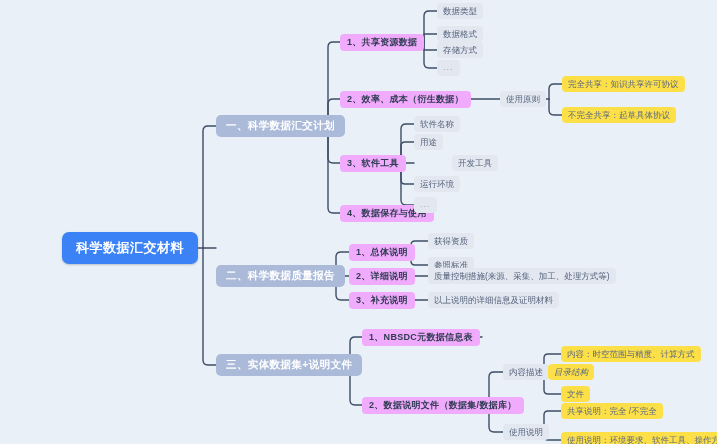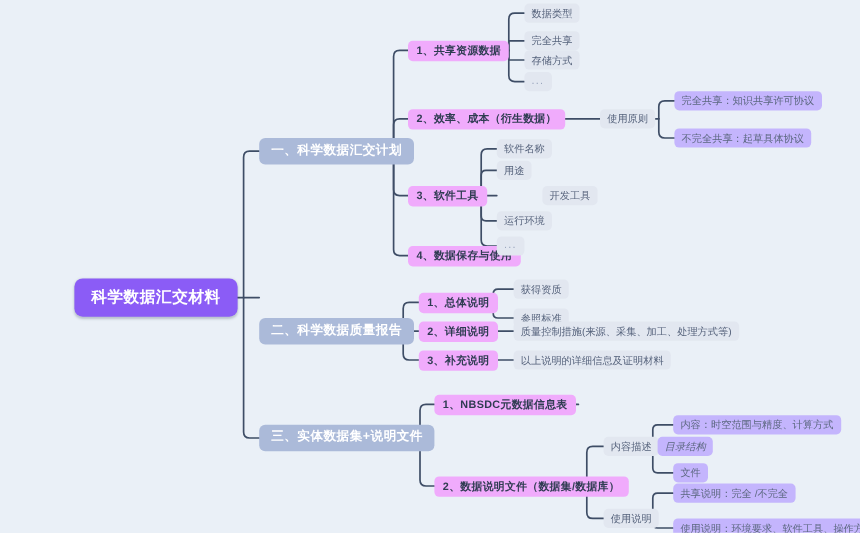--- a/index.html
+++ b/index.html
@@ -16,21 +16,21 @@
   .node{
     position:absolute;
     box-sizing:border-box;
     display:flex;align-items:center;
     white-space:nowrap;
     line-height:1.25;
   }
 
   
   .n-root{
-    background:#8b5cf6;
+    background:#3b82f6;
     color:#ffffff;
     border-radius:7px;
     font-size:13px;
     font-weight:bold;
     letter-spacing:.5px;
     padding:0 14px;
     height:32px;
     box-shadow:0 1px 2px rgba(40,55,80,.25);
   }
 
@@ -63,21 +63,21 @@
     background:#e2e7f0;
     color:#56637c;
     border-radius:4px;
     font-size:8.5px;
     padding:0 6px;
     height:16px;
   }
 
   
   .n-l5{
-    background:#c4b5fd;
+    background:#fde047;
     color:#5c6880;
     border-radius:4px;
     font-size:8.5px;
     padding:0 6px;
     height:16px;
   }
 
   .n-wrap{
     white-space:normal;
     line-height:1.35;
@@ -165,21 +165,21 @@
   <div class="node n-l2" style="left:216px;top:265px;">二、科学数据质量报告</div>
   <div class="node n-l2" style="left:216px;top:115px;">一、科学数据汇交计划</div>
   <div class="node n-l2" style="left:216px;top:354px;">三、实体数据集+说明文件</div>
 
   <div class="node n-l3" style="left:340px;top:34px;">1、共享资源数据</div>
   <div class="node n-l3" style="left:340px;top:91px;">2、效率、成本（衍生数据）</div>
   <div class="node n-l3" style="left:340px;top:155px;">3、软件工具</div>
   <div class="node n-l3" style="left:340px;top:205px;">4、数据保存与使用</div>
 
   <div class="node n-l4" style="left:437px;top:3px;">数据类型</div>
-  <div class="node n-l4" style="left:437px;top:26px;">完全共享</div>
+  <div class="node n-l4" style="left:437px;top:26px;">数据格式</div>
   <div class="node n-l4" style="left:437px;top:42px;">存储方式</div>
   <div class="node n-l4 n-dots" style="left:437px;top:60px;">...</div>
 
   <div class="node n-l4" style="left:500px;top:91px;">使用原则</div>
   <div class="node n-l5" style="left:562px;top:76px;">完全共享：知识共享许可协议</div>
   <div class="node n-l5" style="left:562px;top:107px;">不完全共享：起草具体协议</div>
 
   <div class="node n-l4" style="left:414px;top:116px;">软件名称</div>
   <div class="node n-l4" style="left:414px;top:134px;">用途</div>
   <div class="node n-l4" style="left:414px;top:155px;margin-left:38px;">开发工具</div>

